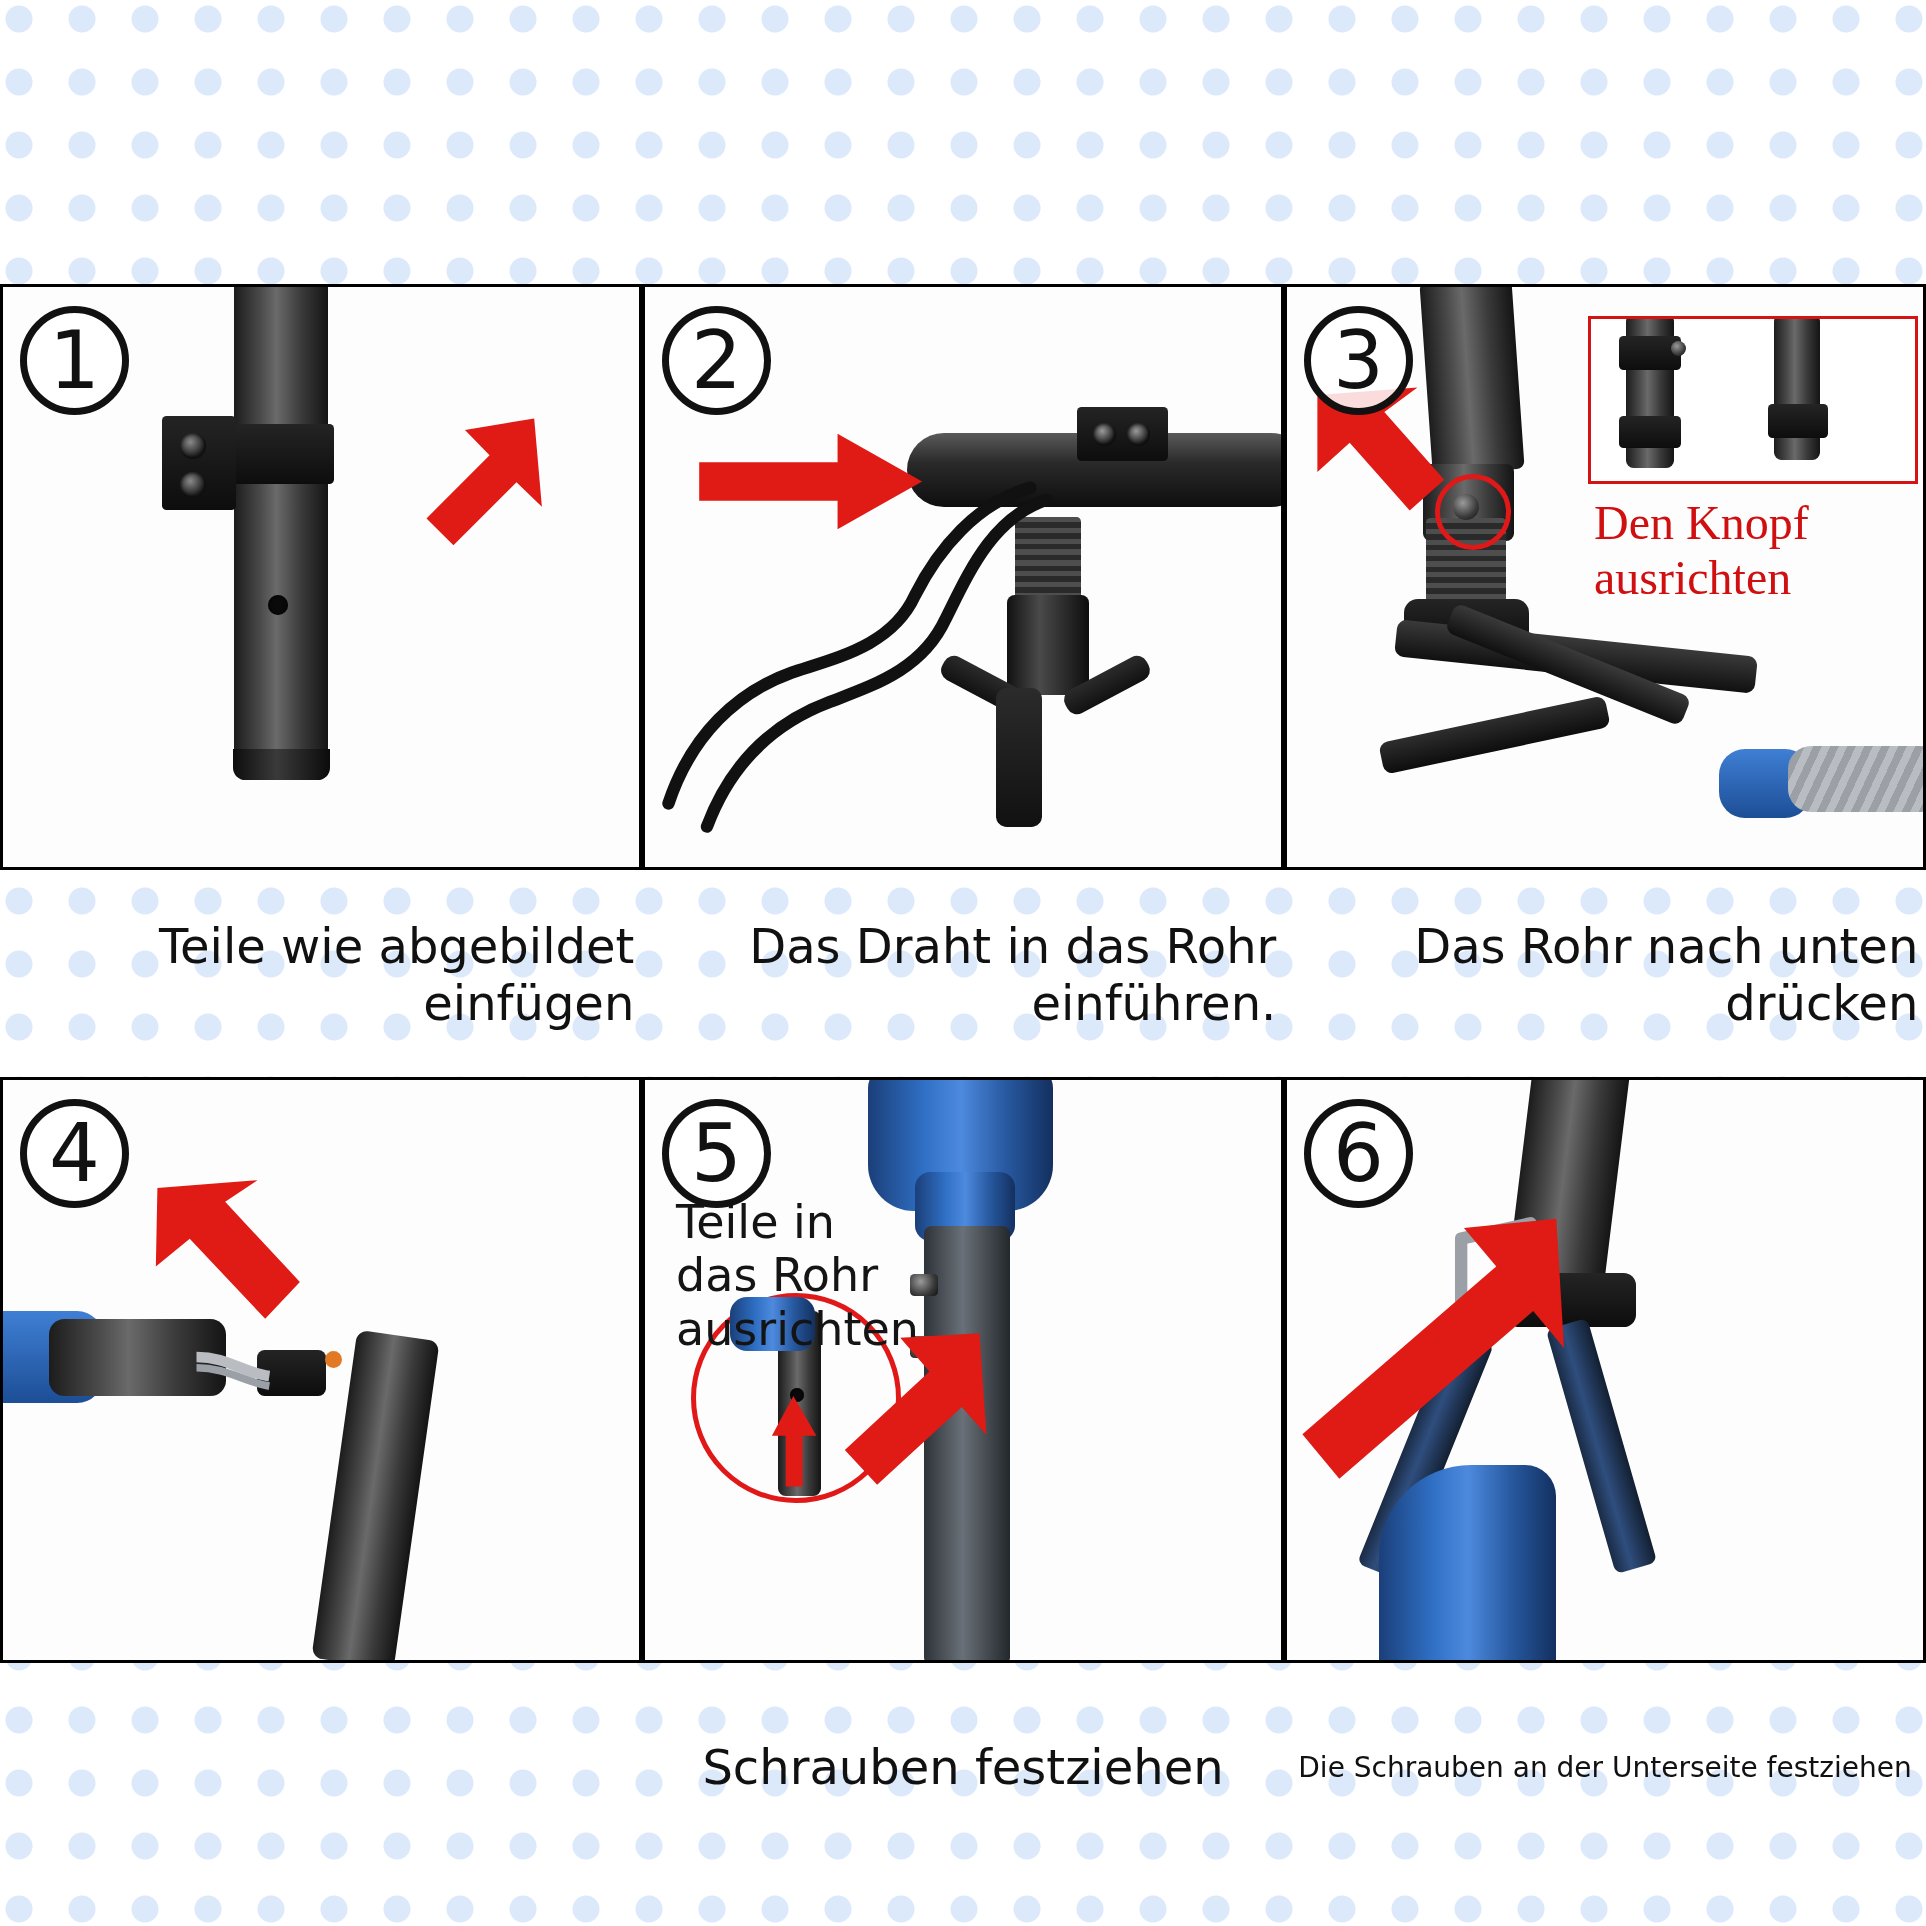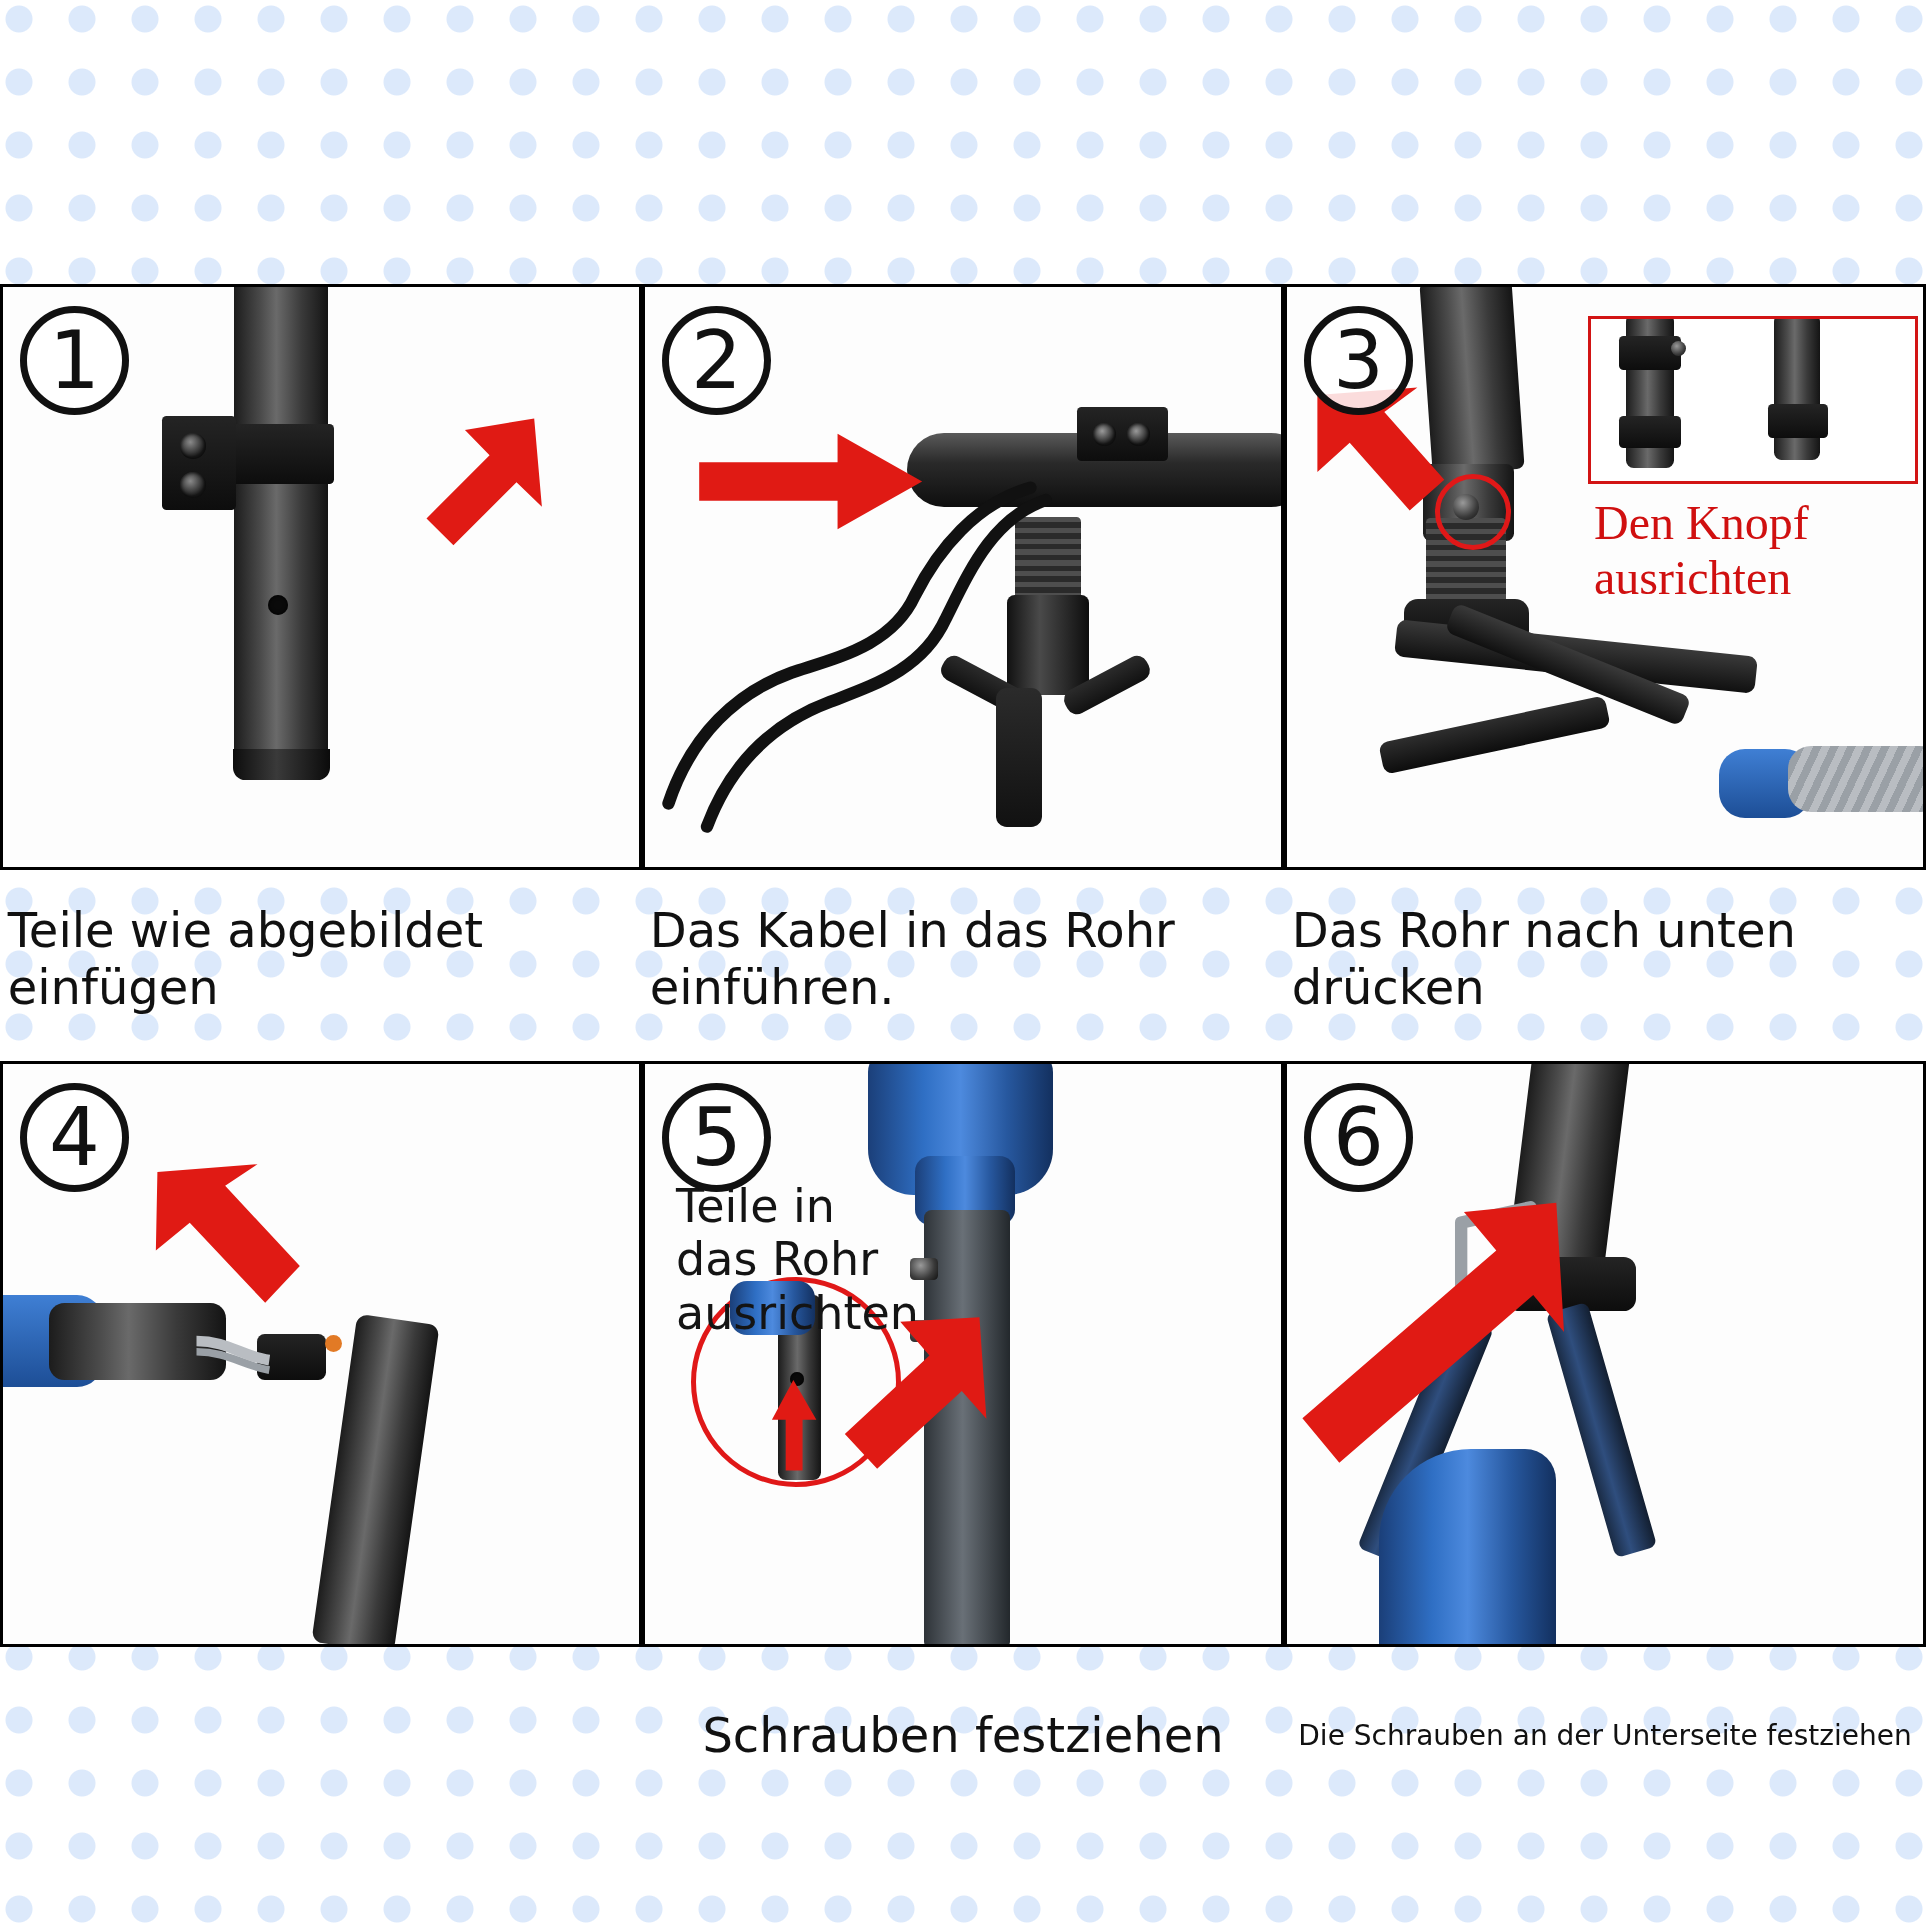--- a/index.html
+++ b/index.html
@@ -73,23 +73,24 @@
     background: #ffffff;
     border: 3.9px solid #000000;
     box-sizing: border-box;
     overflow: hidden;
   }
   .cap {
     height: 177px;
     display: flex;
     align-items: center;
     justify-content: center;
-    text-align: left;
+    text-align: right;
     padding: 4.6px 7.7px;
     box-sizing: border-box;
+    margin-top: 16px;
   }
   .cap span {
     font-family: "DejaVu Sans", sans-serif;
     font-size: 48px;
     line-height: 1.18;
     color: #111111;
   }
   .cap.small span { font-size: 28px; }
 
   .row-gap { height: 14px; }
@@ -254,21 +255,21 @@
             <path d="M520 26 C450 50, 420 120, 390 180 C360 245, 300 265, 240 288 C165 316, 110 370, 80 450" stroke="#111" stroke-width="16" fill="none" stroke-linecap="round"></path>
           </svg>
 
           <svg class="arrow" width="231" height="123" style="left:54px; top:133px;" viewBox="0 0 300 160">
             <polygon points="0,55 180,55 180,18 290,80 180,142 180,105 0,105" fill="#e01a14"></polygon>
           </svg>
 
           <div class="badge">2</div>
         </div>
         <div class="cap">
-          <span>Das Kabel in das Rohr einführen.</span>
+          <span>Das Draht in das Rohr einführen.</span>
         </div>
       </div>
 
       <div class="cell">
         <div class="photo">
           <div class="ph-bg" style="background:#fdfdfd;"></div>
 
           <div class="tube" style="left:139px; top:-7.7px; width:92px; height:193px; transform:rotate(-4deg);"></div>
           <div class="tube" style="left:136px; top:177px; width:91px; height:77px;"></div>
           <div class="threads" style="left:139px; top:231px; width:80px; height:86px;"></div>

